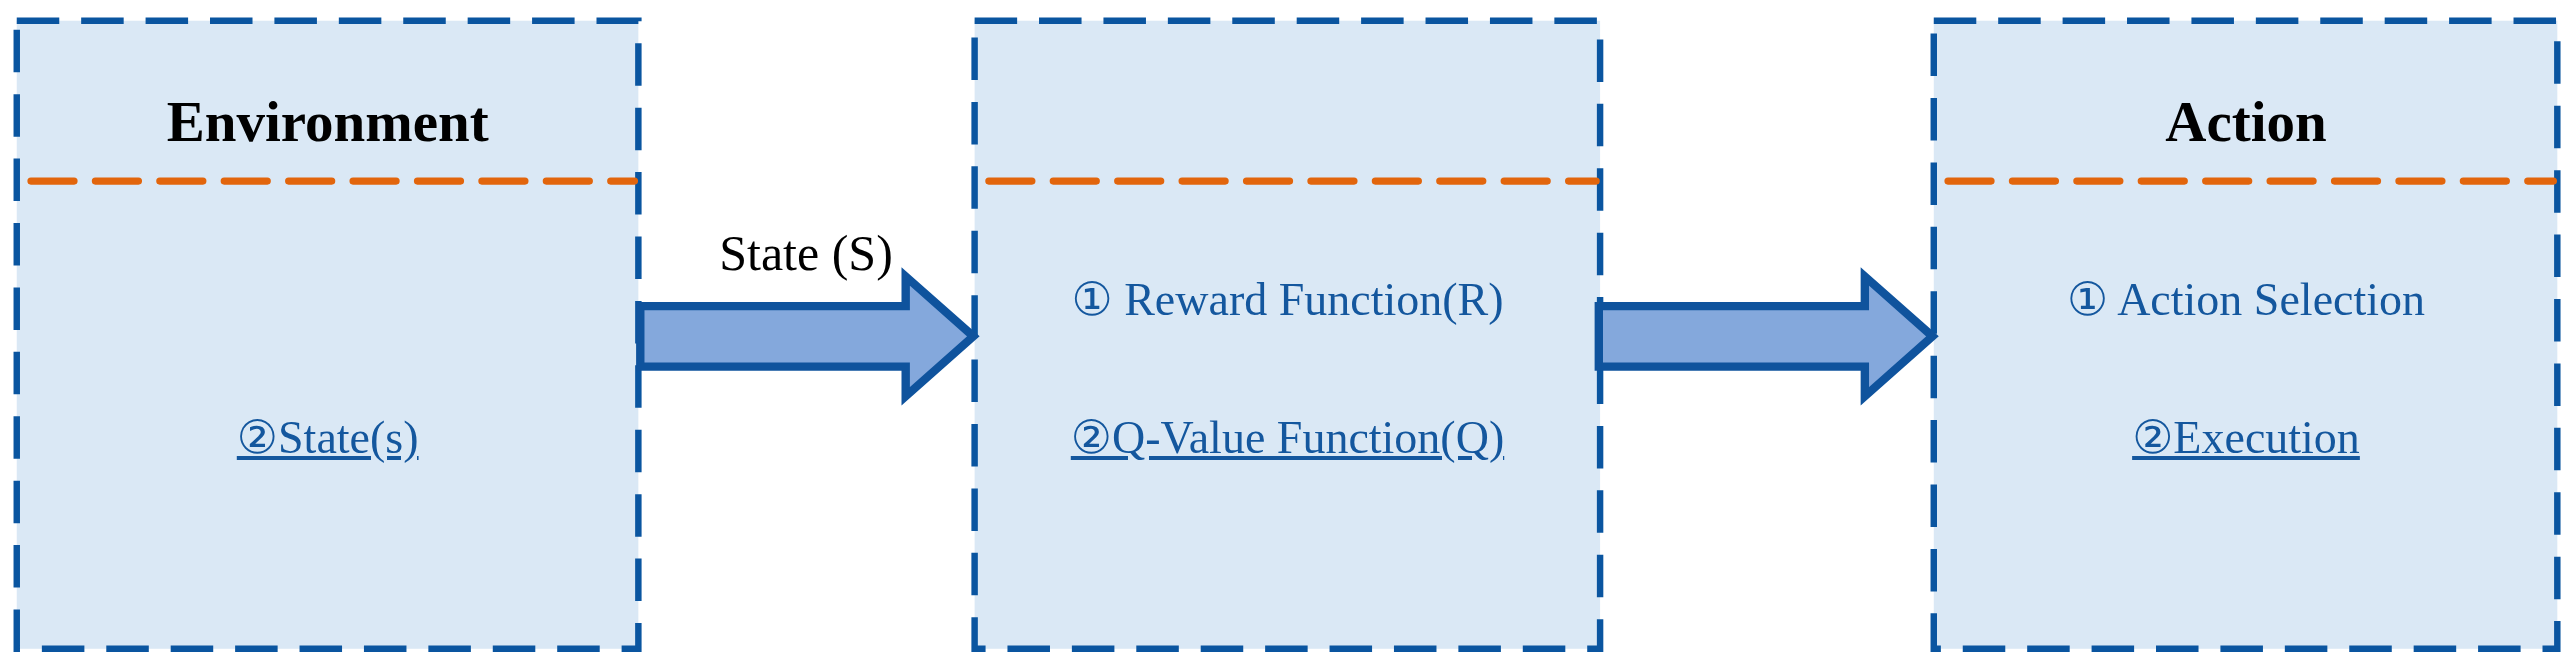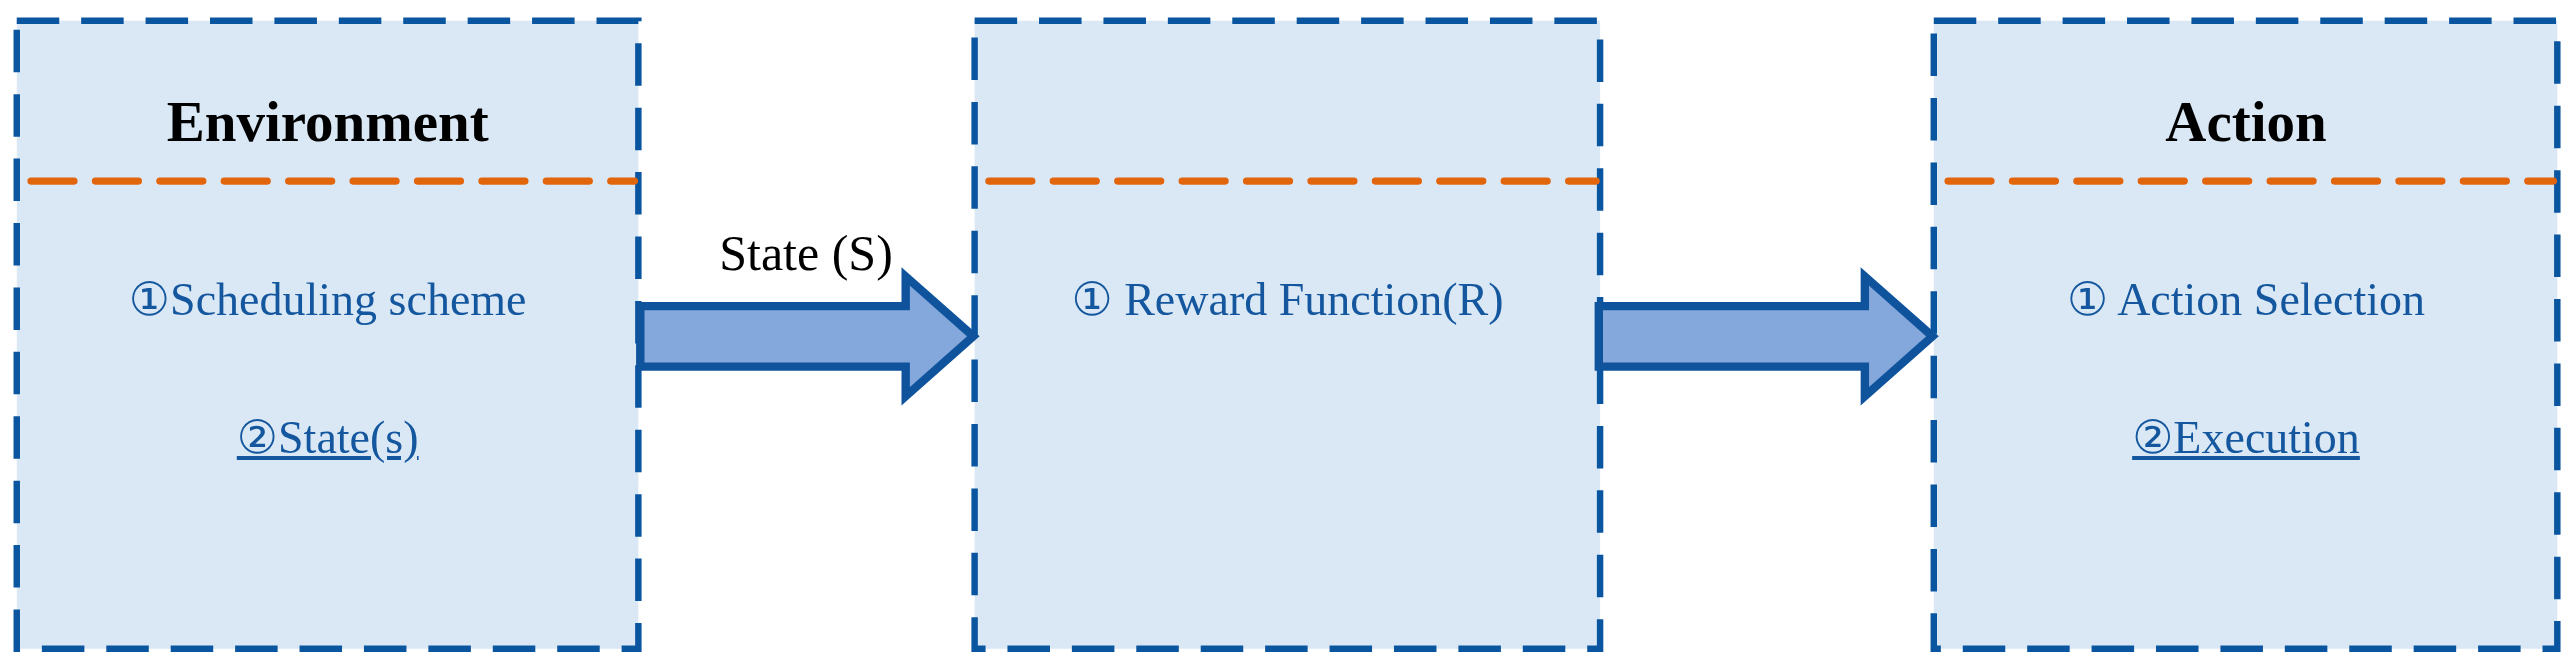--- a/index.html
+++ b/index.html
@@ -66,24 +66,24 @@
 
     <line class="divider-line" x1="48" y1="281" x2="985" y2="281"></line>
     <line class="divider-line" x1="1535" y1="281" x2="2478" y2="281"></line>
     <line class="divider-line" x1="3024" y1="281" x2="3964" y2="281"></line>
 
     <polygon class="block-arrow" points="994,475 1406,475 1406,429 1511,522 1406,615 1406,569 994,569"></polygon>
     <polygon class="block-arrow" points="2482,475 2895,475 2895,429 3000,522 2895,615 2895,569 2482,569"></polygon>
   </svg>
 
   <div class="txt title" style="left:16.7px; width:622px;">Environment</div>
-  <div class="txt item row1" style="left:16.7px; width:622px;">①Scheduling scheme</div>
   <div class="txt item row2" style="left:16.7px; width:622px;">②State(s)</div>
 
   <div class="txt item row1" style="left:975px; width:625px;">① Reward Function(R)</div>
+  <div class="txt item row2" style="left:975px; width:625px;">②Q-Value Function(Q)</div>
 
   <div class="txt title" style="left:1934px; width:624px;">Action</div>
   <div class="txt item row1" style="left:1934px; width:624px;">① Action Selection</div>
   <div class="txt item row2" style="left:1934px; width:624px;">②Execution</div>
 
   <div class="txt arrow-label" style="left:638px; width:336px;">State (S)</div>
 
 </div>
 
 

